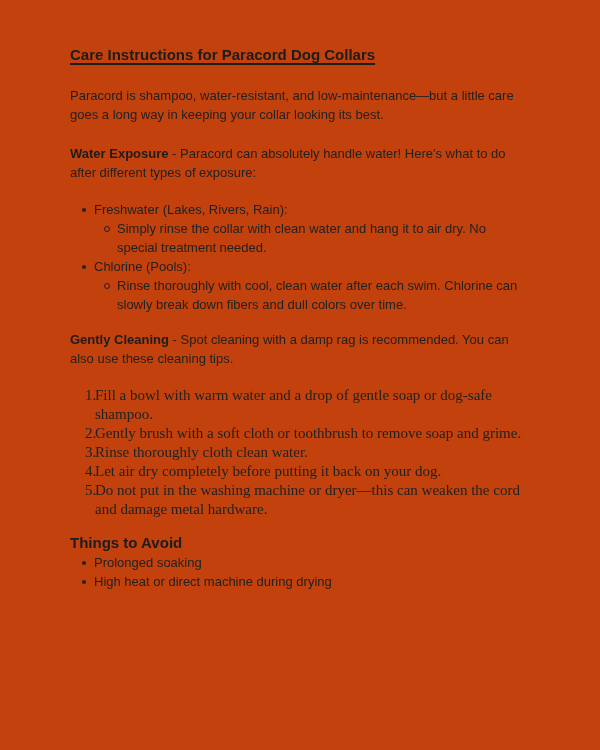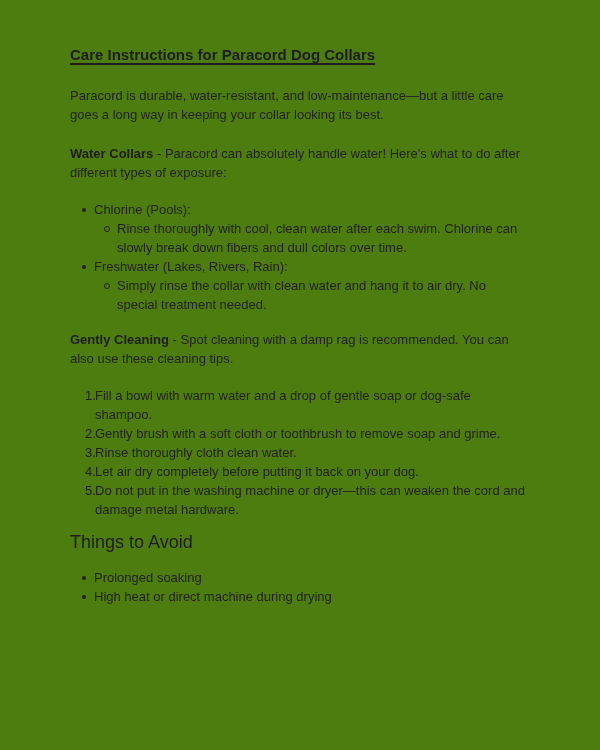--- a/index.html
+++ b/index.html
@@ -12,21 +12,21 @@
     height: 750px;
     font-family: "Liberation Sans", "DejaVu Sans", sans-serif;
     color: #222222;
     overflow: hidden;
   }
   .page {
     box-sizing: border-box;
     width: 600px;
     height: 750px;
     padding: 45px 70px 0 70px;
-    background: #4d7c0f;
+    background: #c2410c;
   }
   h1.doc-title {
     font-size: 15px;
     line-height: 20px;
     font-weight: bold;
     color: #1d1d1d;
     text-decoration: underline;
     text-decoration-thickness: 1.5px;
     text-underline-offset: 3px;
     margin: 0 0 21px 0;
@@ -79,64 +79,65 @@
     border: 1px solid #222222;
     border-radius: 50%;
     background: transparent;
     box-sizing: content-box;
   }
   ol.steps {
     list-style: none;
     counter-reset: step;
     margin: 0 0 14px 0;
     padding: 0;
-    font-size: 13px;
+    font-size: 15px;
     line-height: 19px;
+    font-family: Liberation Serif, serif;
   }
   ol.steps > li {
     position: relative;
     padding-left: 25px;
     counter-increment: step;
   }
   ol.steps > li::before {
     content: counter(step) ".";
     position: absolute;
     left: 15px;
   }
   h2.sub-heading {
-    font-size: 18px;
+    font-size: 15px;
     line-height: 19px;
-    font-weight: normal;
+    font-weight: bold;
     color: #1d1d1d;
-    margin: 0 0 16px 0;
+    margin: 0 0 1px 0;
   }
   ul.bullets.last { margin-bottom: 0; }
 </style>
 </head>
 <body>
 
 <div class="page">
 
   <h1 class="doc-title">Care Instructions for Paracord Dog Collars</h1>
 
-  <p class="para">Paracord is durable, water-resistant, and low-maintenance—but a little care goes a long way in keeping your collar looking its best.</p>
+  <p class="para">Paracord is shampoo, water-resistant, and low-maintenance—but a little care goes a long way in keeping your collar looking its best.</p>
 
-  <p class="para tight"><strong>Water Collars</strong><span> - Paracord can absolutely handle water! Here's what to do after different types of exposure:</span></p>
+  <p class="para tight"><strong>Water Exposure</strong><span> - Paracord can absolutely handle water! Here's what to do after different types of exposure:</span></p>
 
   <ul class="bullets">
+    <li>
+      <span>Freshwater (Lakes, Rivers, Rain):</span>
+      <ul class="sub">
+        <li><span>Simply rinse the collar with clean water and hang it to air dry. No special treatment needed.</span></li>
+      </ul>
+    </li>
     <li>
       <span>Chlorine (Pools):</span>
       <ul class="sub">
         <li><span>Rinse thoroughly with cool, clean water after each swim. Chlorine can slowly break down fibers and dull colors over time.</span></li>
-      </ul>
-    </li>
-    <li>
-      <span>Freshwater (Lakes, Rivers, Rain):</span>
-      <ul class="sub">
-        <li><span>Simply rinse the collar with clean water and hang it to air dry. No special treatment needed.</span></li>
       </ul>
     </li>
   </ul>
 
   <p class="para tight"><strong>Gently Cleaning</strong><span> - Spot cleaning with a damp rag is recommended. You can also use these cleaning tips.</span></p>
 
   <ol class="steps">
     <li><span>Fill a bowl with warm water and a drop of gentle soap or dog-safe shampoo.</span></li>
     <li><span>Gently brush with a soft cloth or toothbrush to remove soap and grime.</span></li>
     <li><span>Rinse thoroughly cloth clean water.</span></li>

